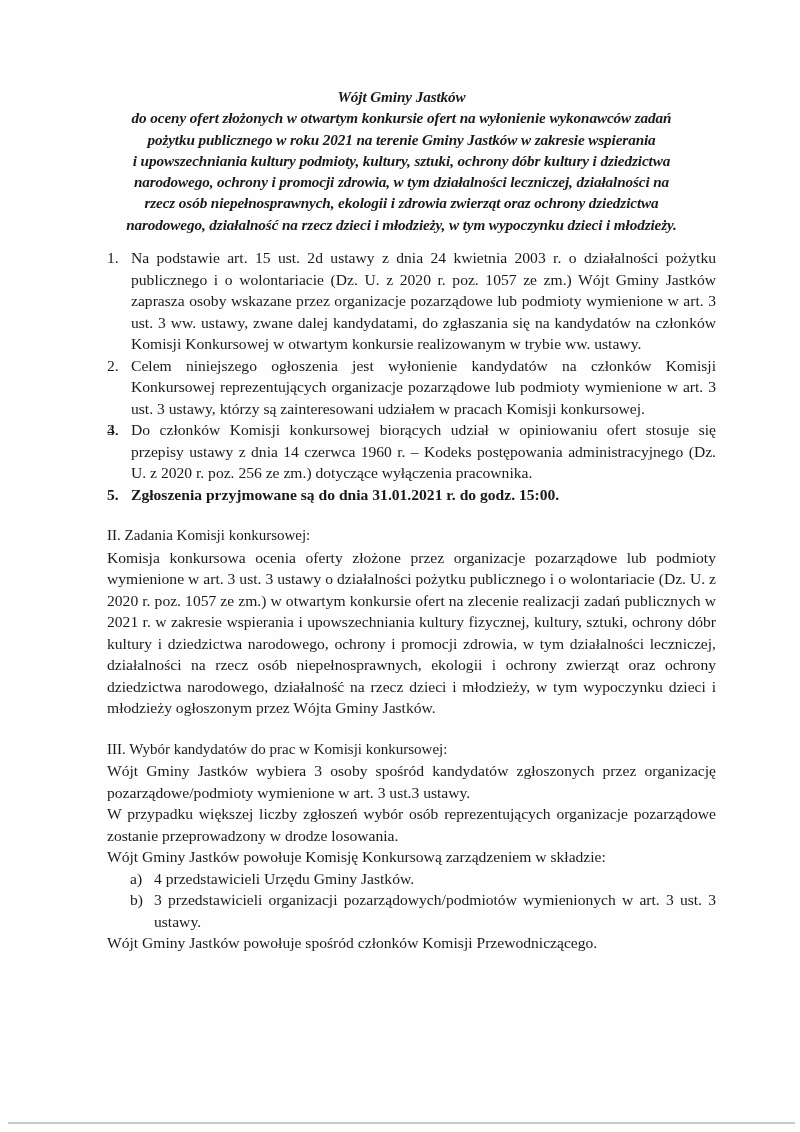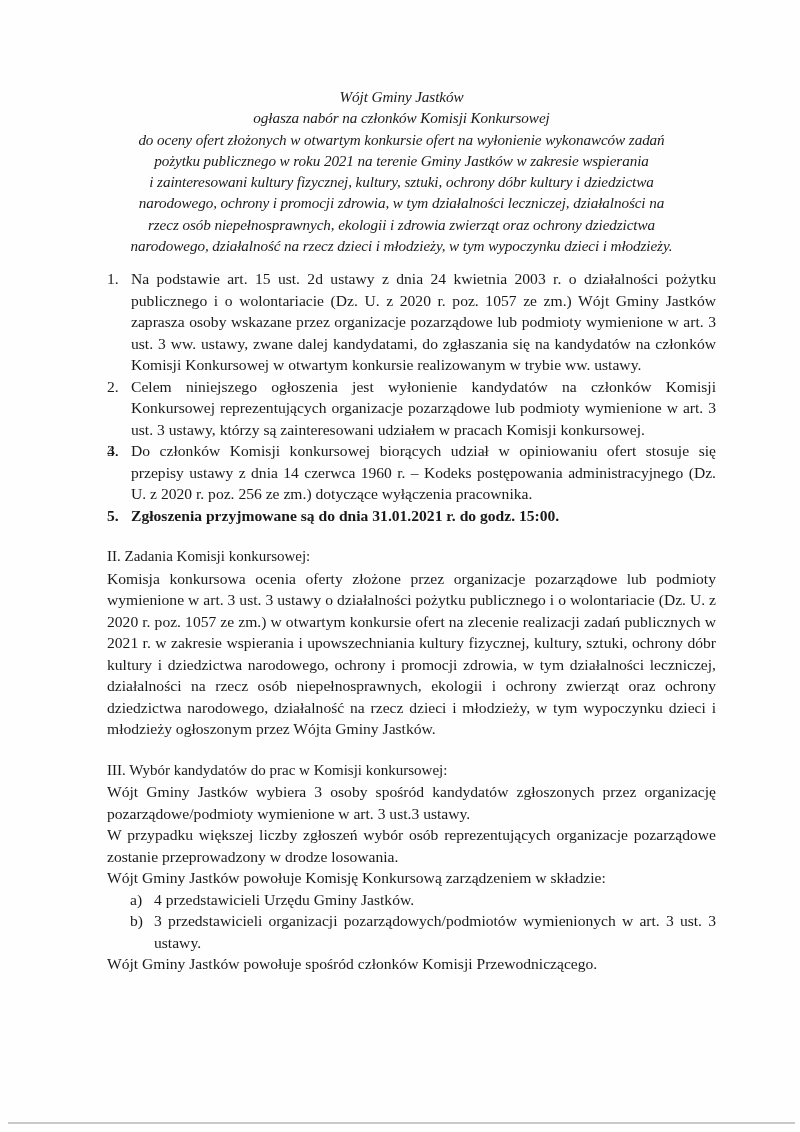--- a/index.html
+++ b/index.html
@@ -2,21 +2,21 @@
 <html><head>
   <meta charset="utf-8">
   <style>
     html, body { margin: 0; padding: 0; }
     body {
       width: 800px; height: 1132px; background: #fefefe; position: relative; overflow: hidden;
       font-family: "Liberation Serif", "DejaVu Serif", serif; color: #1a1a1a;
     }
     .page { position: absolute; left: 107px; top: 86px; width: 609px; }
     .header {
-      text-align: center; font-style: italic; font-weight: normal;
+      text-align: center; font-style: italic; font-weight: bold;
       font-size: 15.2px; line-height: 21.3px; letter-spacing: -0.1px;
       margin-left: -22px; margin-right: -2px;
     }
     .header .line { display: block; }
     .body-text { font-size: 15.6px; line-height: 21.5px; text-align: justify; }
     ol.numbered { list-style: none; margin: 12px 0 0 0; padding: 0; }
     ol.numbered li { position: relative; padding-left: 24px; }
     ol.numbered li .num { position: absolute; left: 0; top: 0; }
     ol.numbered li.bold { font-weight: bold; }
     .section { margin-top: 20px; }
@@ -29,24 +29,23 @@
       position: absolute; left: 8px; right: 5px; top: 1122px; height: 2px;
       background: #c9c9c9;
     }
   </style>
 </head>
 <body>
 
 <div class="page">
   <div class="header">
     <span class="line">Wójt Gminy Jastków</span>
-    <span class="line">ogłasza nabór na członków Komisji Konkursowej</span>
     <span class="line">do oceny ofert złożonych w otwartym konkursie ofert na wyłonienie wykonawców zadań</span>
     <span class="line">pożytku publicznego w roku 2021 na terenie Gminy Jastków w zakresie wspierania</span>
-    <span class="line">i zainteresowani kultury fizycznej, kultury, sztuki, ochrony dóbr kultury i dziedzictwa</span>
+    <span class="line">i upowszechniania kultury podmioty, kultury, sztuki, ochrony dóbr kultury i dziedzictwa</span>
     <span class="line">narodowego, ochrony i promocji zdrowia, w tym działalności leczniczej, działalności na</span>
     <span class="line">rzecz osób niepełnosprawnych, ekologii i zdrowia zwierząt oraz ochrony dziedzictwa</span>
     <span class="line">narodowego, działalność na rzecz dzieci i młodzieży, w tym wypoczynku dzieci i młodzieży.</span>
   </div>
 
   <ol class="numbered body-text">
     <li>
       <span class="num">1.</span>
       <span>Na podstawie art. 15 ust. 2d ustawy z dnia 24 kwietnia 2003 r. o działalności pożytku publicznego i o wolontariacie (Dz. U. z 2020 r. poz. 1057 ze zm.) Wójt Gminy Jastków zaprasza osoby wskazane przez organizacje pozarządowe lub podmioty wymienione w art. 3 ust. 3 ww. ustawy, zwane dalej kandydatami, do zgłaszania się na kandydatów na członków Komisji Konkursowej w otwartym konkursie realizowanym w trybie ww. ustawy.</span>
     </li>

